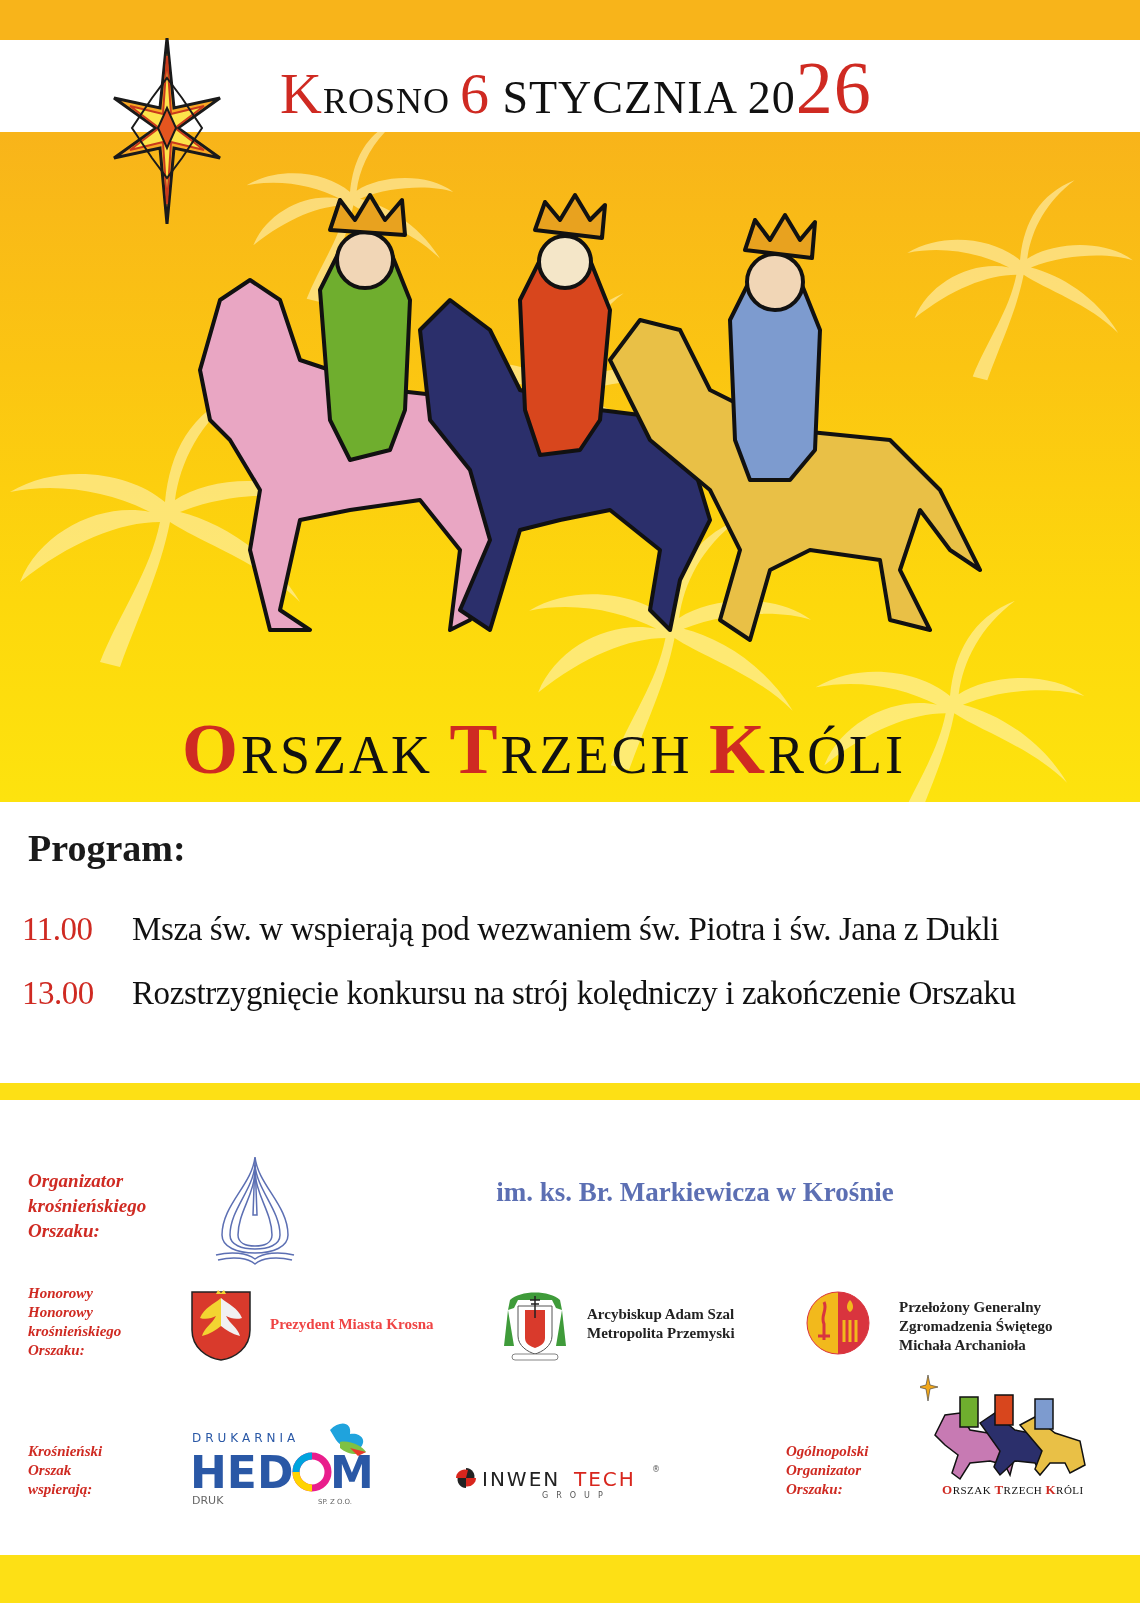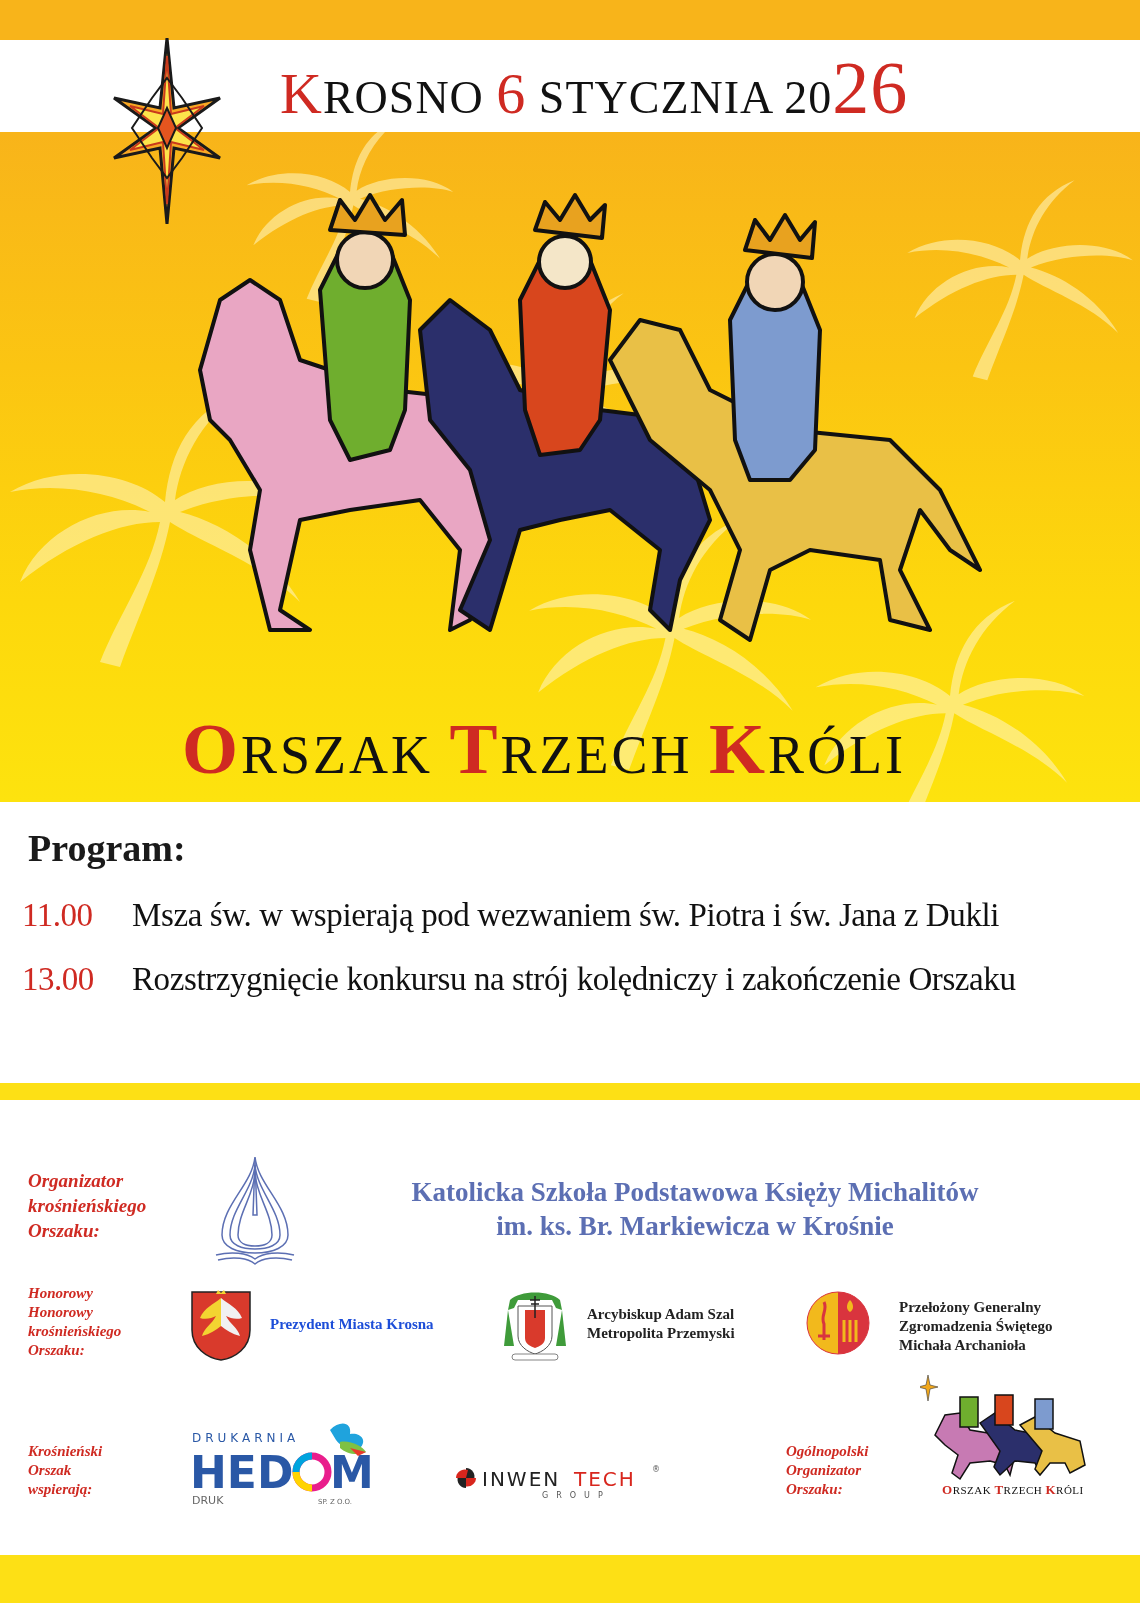--- a/index.html
+++ b/index.html
@@ -19,39 +19,39 @@
 
   .star { position: absolute; left: 112px; top: 38px; width: 110px; height: 186px; z-index: 5; }
 
   .kings { position: absolute; left: 190px; top: 190px; width: 830px; height: 480px; }
 
   .orszak { position: absolute; left: 182px; top: 708px; font-size: 54px; color: #111; letter-spacing: 3px; white-space: nowrap; font-family: "Liberation Serif", serif; }
   .orszak .cap { color: #cf2a22; font-size: 72px; font-weight: bold; }
 
   .program-title { position: absolute; left: 28px; top: 826px; font-size: 38px; font-weight: bold; color: #1a1a1a; }
   .program-list { position: absolute; left: 22px; top: 897px; }
-  .program-item { display: flex; align-items: flex-start; height: 64px; font-size: 33px; color: #111; white-space: nowrap; }
+  .program-item { display: flex; align-items: center; height: 64px; font-size: 33px; color: #111; white-space: nowrap; }
   .program-item .time { color: #cf2a22; width: 92px; margin-right: 18px; letter-spacing: -0.5px; }
   .program-item .desc { letter-spacing: -0.4px; }
 
   .yellow-bar { position: absolute; left: 0; top: 1083px; width: 1140px; height: 17px; background: #fde015; }
   .bottom-bar { position: absolute; left: 0; top: 1555px; width: 1140px; height: 48px; background: #fde015; }
 
   .label-red { position: absolute; color: #cf2a22; font-weight: bold; font-family: "Liberation Serif", serif; font-style: italic; }
 
   .org-label { left: 28px; top: 1168px; font-size: 19px; line-height: 25px; }
   .pat-label { left: 28px; top: 1284px; font-size: 15px; line-height: 19px; }
   .sup-label { left: 28px; top: 1442px; font-size: 15px; line-height: 19px; }
   .ogol-label { left: 786px; top: 1442px; font-size: 15px; line-height: 19px; }
 
   .school-logo { position: absolute; left: 212px; top: 1155px; width: 86px; height: 112px; }
   .school-name { position: absolute; left: 335px; top: 1175px; width: 720px; text-align: center; color: #5c6fb3; font-size: 27px; line-height: 34px; font-weight: bold; }
 
   .coat-krosno { position: absolute; left: 190px; top: 1290px; width: 62px; height: 72px; }
-  .krosno-name { position: absolute; left: 270px; top: 1316px; font-size: 15px; font-weight: bold; color: #1d4ed8; }
+  .krosno-name { position: absolute; left: 270px; top: 1316px; font-size: 15px; font-weight: bold; color: #ef4444; }
 
   .coat-bishop { position: absolute; left: 500px; top: 1288px; width: 70px; height: 74px; }
   .bishop-name { position: absolute; left: 587px; top: 1305px; font-size: 15px; font-weight: bold; color: #222; line-height: 19px; }
 
   .coat-michal { position: absolute; left: 806px; top: 1290px; width: 64px; height: 66px; }
   .michal-name { position: absolute; left: 899px; top: 1298px; font-size: 15px; font-weight: bold; color: #222; line-height: 19px; }
 
   .hedom { position: absolute; left: 190px; top: 1420px; width: 200px; height: 90px; }
   .inwentech { position: absolute; left: 452px; top: 1462px; width: 230px; height: 40px; }
   .ogol-logo { position: absolute; left: 920px; top: 1375px; width: 170px; height: 125px; }
@@ -78,21 +78,21 @@
   </svg>
   <svg class="palm" style="left:800px;top:460px;width:300px;height:260px" viewBox="0 0 330 300">
     <path d="M165 120 C130 90 60 80 10 110 C60 100 110 110 150 130 C100 120 40 150 20 200 C70 160 120 140 160 140 C150 190 120 230 100 280 L120 285 C140 230 160 190 170 140 C200 160 260 180 300 220 C270 170 220 140 180 130 C230 110 290 110 320 120 C280 90 210 95 175 118 C180 80 200 40 240 10 C190 30 170 70 165 120 Z"></path>
   </svg>
   <svg class="palm" style="left:420px;top:130px;width:280px;height:300px" viewBox="0 0 330 300">
     <path d="M165 120 C130 90 60 80 10 110 C60 100 110 110 150 130 C100 120 40 150 20 200 C70 160 120 140 160 140 C150 190 120 230 100 280 L120 285 C140 230 160 190 170 140 C200 160 260 180 300 220 C270 170 220 140 180 130 C230 110 290 110 320 120 C280 90 210 95 175 118 C180 80 200 40 240 10 C190 30 170 70 165 120 Z"></path>
   </svg>
 </div>
 
 <div class="title">
-  <span class="red">K</span><span style="font-size:46px">ROSNO </span><span class="red">6</span><span style="font-size:46px"> STYCZNIA 20</span><span class="red big">26</span>
+  <span class="red">K</span><span style="font-size:36px">ROSNO </span><span class="red">6</span><span style="font-size:46px"> STYCZNIA 20</span><span class="red big">26</span>
 </div>
 
 <svg class="star" viewBox="0 0 110 186">
   <polygon points="55,0 62,70 108,60 66,90 108,120 62,110 55,186 48,110 2,120 44,90 2,60 48,70" fill="#f9a823" stroke="#1a1a1a" stroke-width="3"></polygon>
   <polygon points="55,18 59,76 92,68 63,90 92,112 59,104 55,166 51,104 18,112 47,90 18,68 51,76" fill="#fde44b" stroke="#c93a1c" stroke-width="2"></polygon>
   <polygon points="55,40 70,60 90,90 70,120 55,140 40,120 20,90 40,60" fill="none" stroke="#1a1a1a" stroke-width="2"></polygon>
   <polygon points="55,70 64,90 55,110 46,90" fill="#e4551f" stroke="#1a1a1a" stroke-width="2"></polygon>
 </svg>
 
 <svg class="kings" viewBox="0 0 830 480">
@@ -147,21 +147,20 @@
 <svg class="school-logo" viewBox="0 0 86 112" fill="none" stroke="#5c6fb3" stroke-width="1.5">
   <path d="M43 2 C40 30 10 50 10 80 C10 92 25 98 43 98 C61 98 76 92 76 80 C76 50 46 30 43 2 Z"></path>
   <path d="M43 10 C41 35 18 55 18 80 C18 90 30 94 43 94 C56 94 68 90 68 80 C68 55 45 35 43 10 Z"></path>
   <path d="M43 18 C42 40 26 58 26 80 C26 88 34 91 43 91 C52 91 60 88 60 80 C60 58 44 40 43 18 Z"></path>
   <path d="M43 6 L41 60 L45 60 Z"></path>
   <path d="M4 100 C20 96 35 98 43 104 C51 98 66 96 82 100"></path>
   <path d="M6 105 C22 101 36 103 43 109 C50 103 64 101 80 105"></path>
 </svg>
 
 <div class="school-name">
-  <div>Katolicka Szkoła Podstawowa Księży Michalitów</div>
   <div>im. ks. Br. Markiewicza w Krośnie</div>
 </div>
 
 <div class="label-red pat-label">
   <div>Honorowy</div>
   <div>Honorowy</div>
   <div>krośnieńskiego</div>
   <div>Orszaku:</div>
 </div>
 

